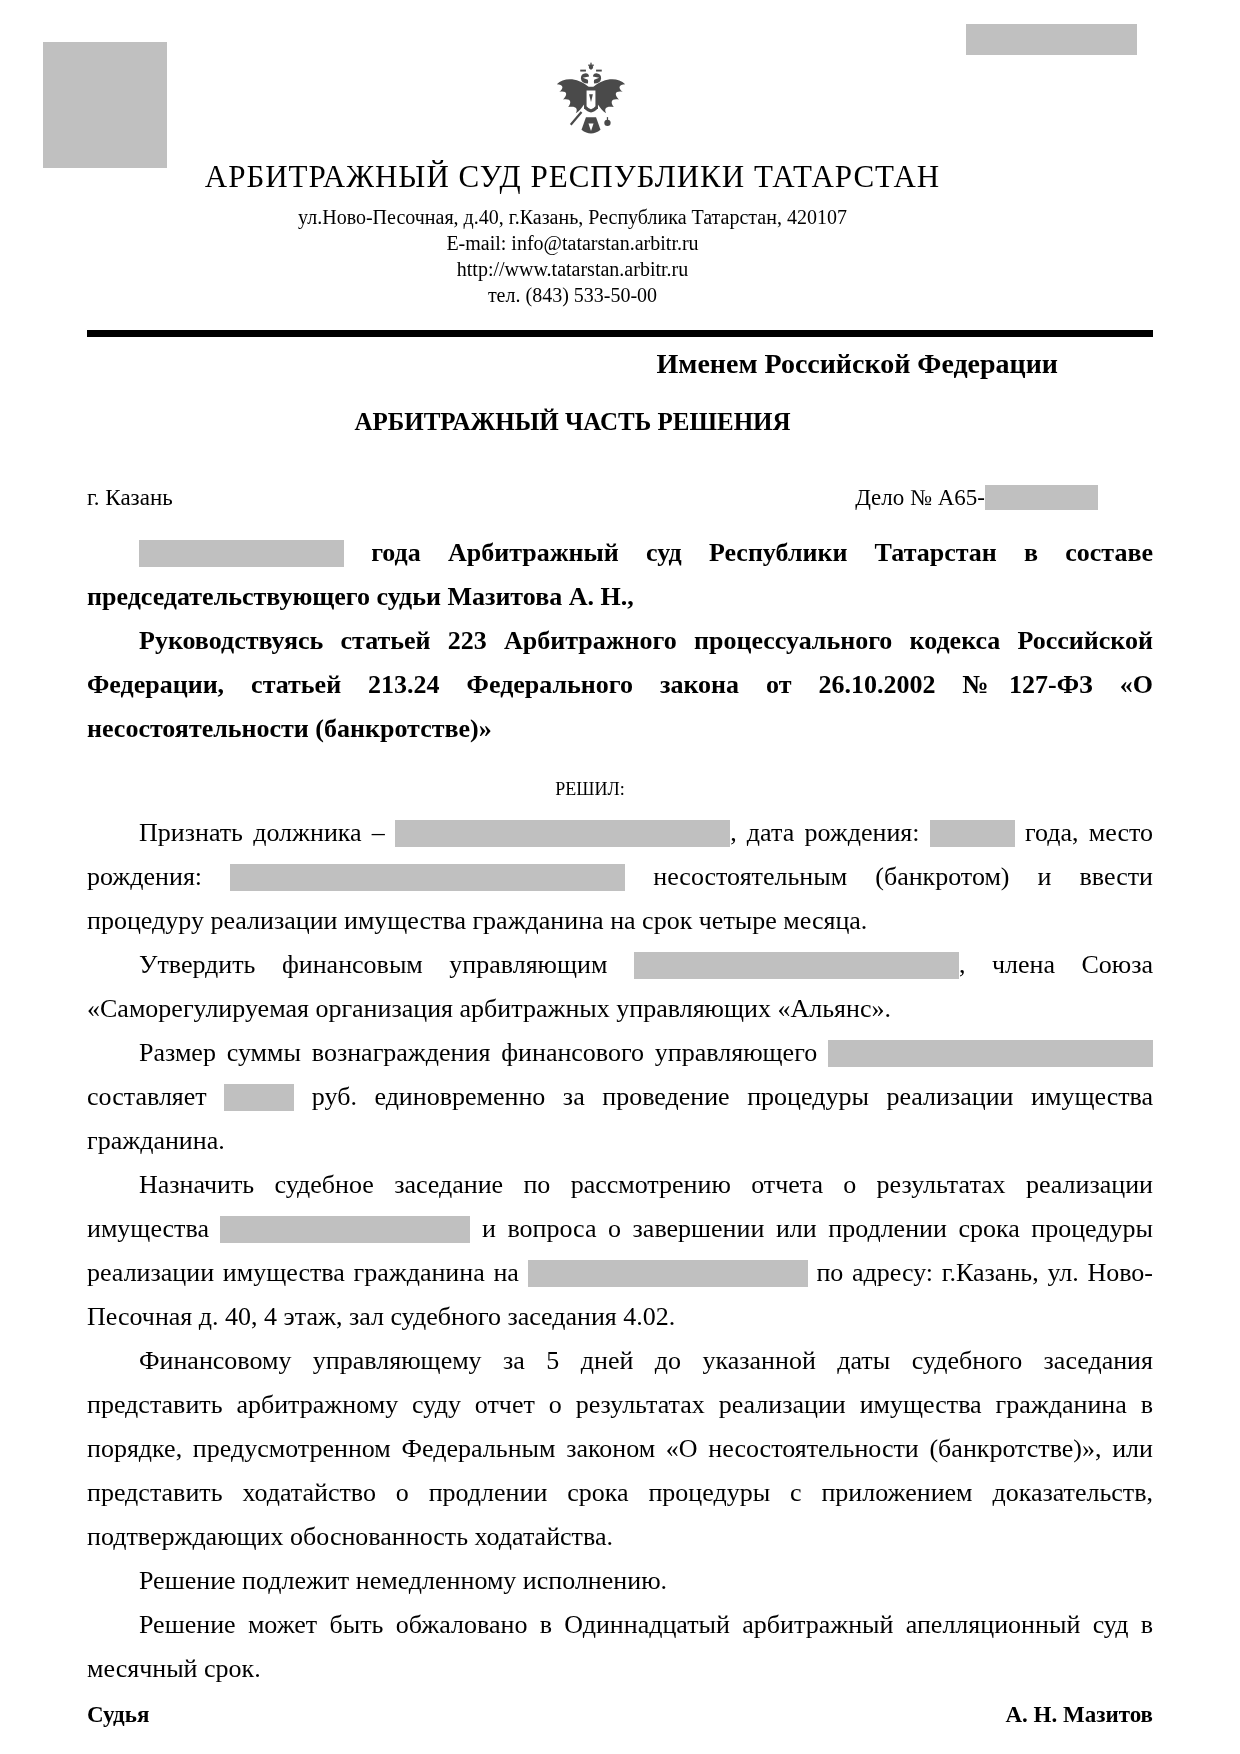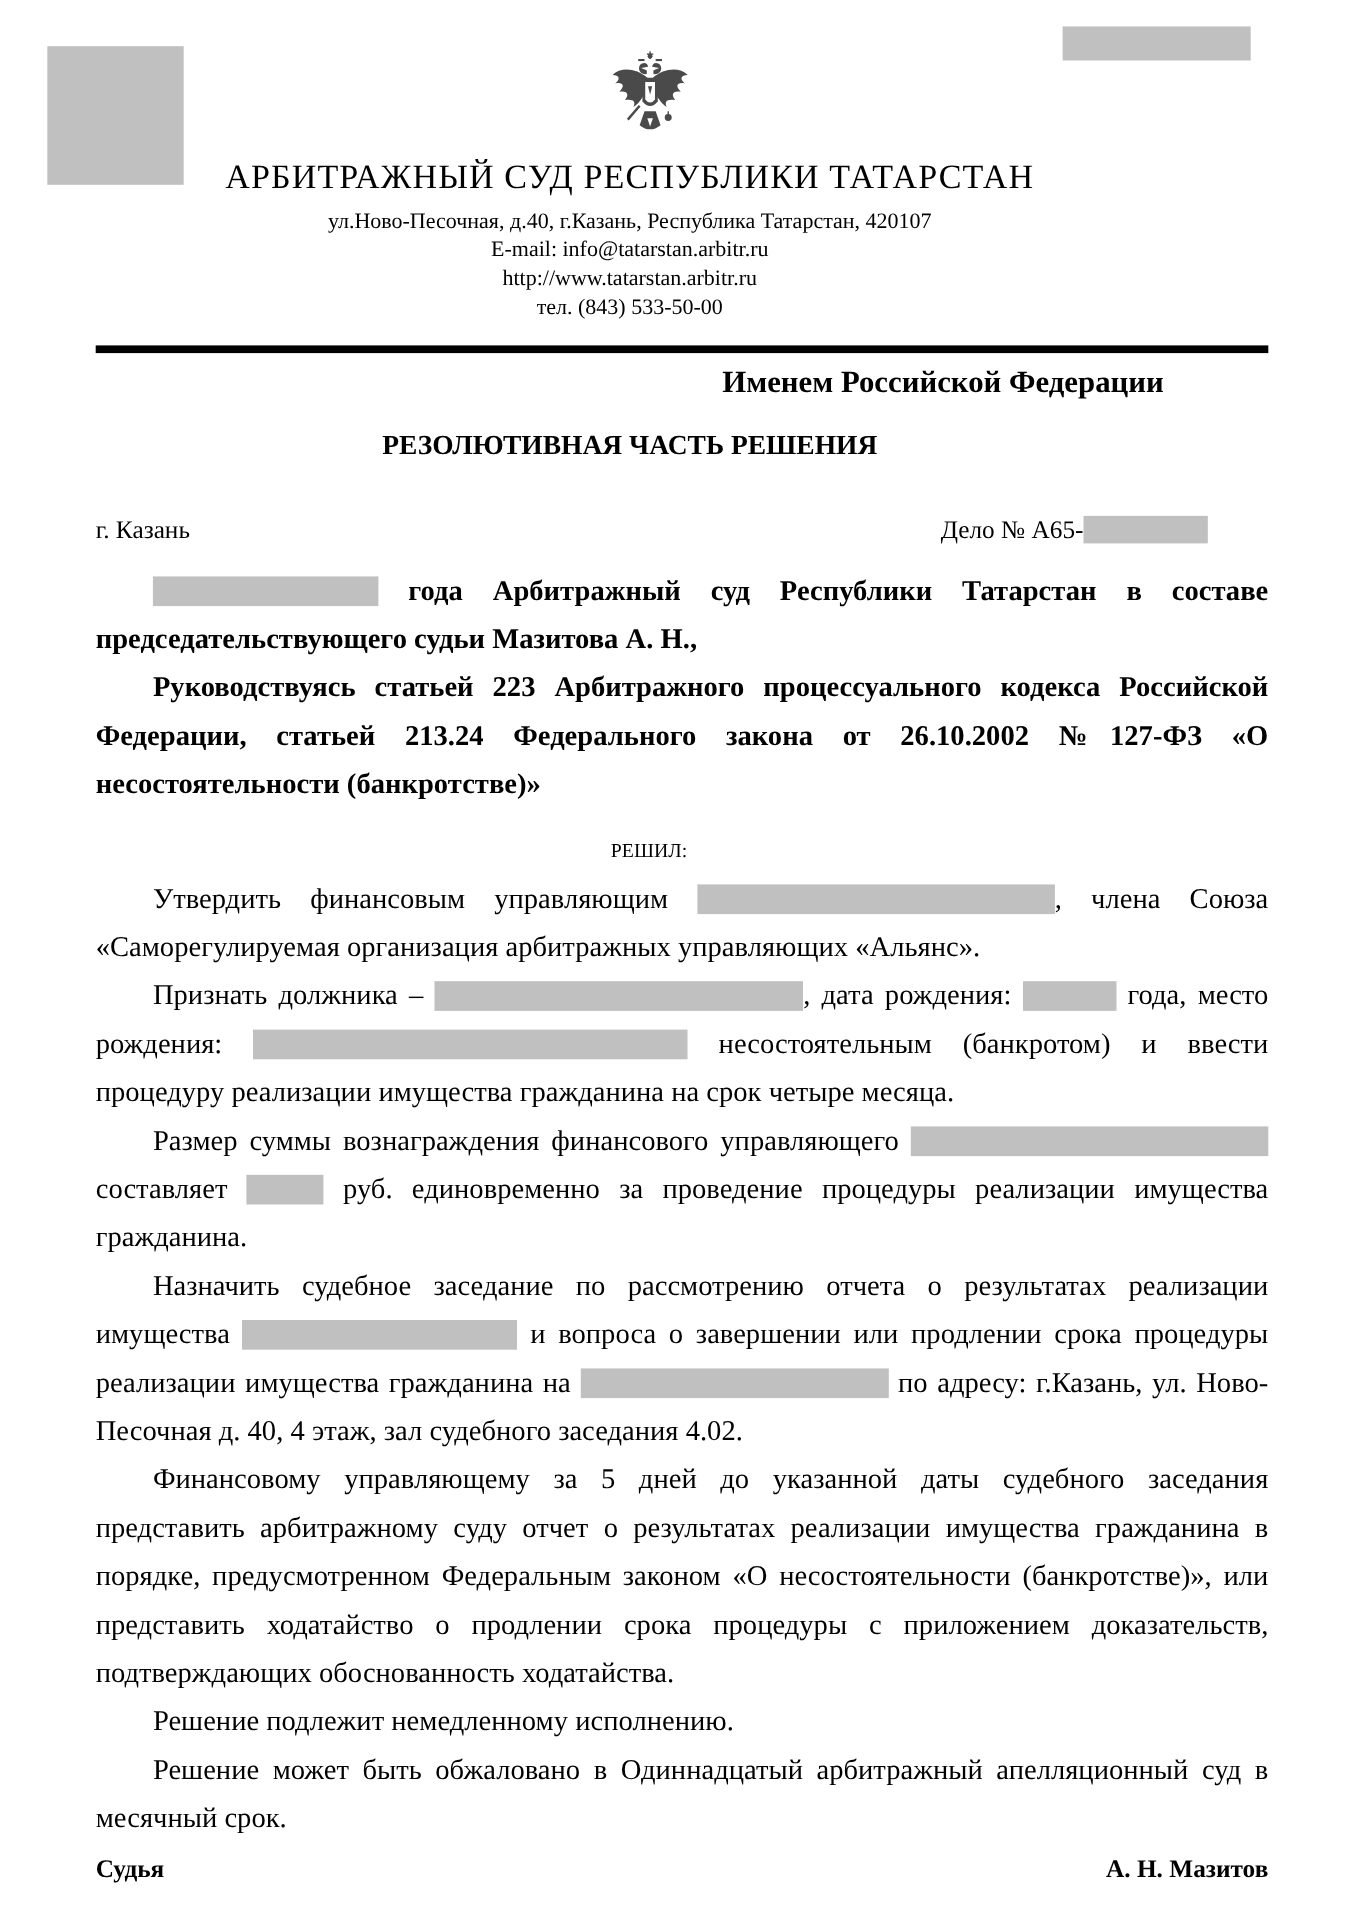--- a/index.html
+++ b/index.html
@@ -4,21 +4,21 @@
 <style>
   html,body { margin:0; padding:0; background:#e8e8e8; }
   .page {
     position:relative;
     width:1240px; height:1754px;
     margin:0 auto;
     background:#ffffff;
     color:#000;
     font-family:"Liberation Serif", serif;
     box-sizing:border-box;
-    padding:0 87px;
+    padding:16px 87px;
     overflow:hidden;
   }
   .abs-redact { position:absolute; background:#c0c0c0; }
   .redact { display:inline-block; background:#c0c0c0; height:27px; vertical-align:-6px; }
 
   .header-center { text-align:center; margin-right:95px; }
   .emblem-wrap { margin-top:42px; height:100px; position:relative; left:18px; }
   .court-name { font-size:31px; line-height:38px; letter-spacing:1px; white-space:nowrap; }
   .addr-block { margin-top:8px; font-size:20px; line-height:26px; }
 
@@ -85,38 +85,38 @@
       <div>ул.Ново-Песочная, д.40, г.Казань, Республика Татарстан, 420107</div>
       <div>E-mail: info@tatarstan.arbitr.ru</div>
       <div>http://www.tatarstan.arbitr.ru</div>
       <div>тел. (843) 533-50-00</div>
     </div>
   </div>
 
   <div class="rule"></div>
 
   <div class="h-imenem">Именем Российской Федерации</div>
-  <div class="h-doctype">РЕЗОЛЮТИВНАЯ ЧАСТЬ РЕШЕНИЯ</div>
+  <div class="h-doctype">АРБИТРАЖНЫЙ ЧАСТЬ РЕШЕНИЯ</div>
 
   <div class="case-line">
     <span>г. Казань</span>
     <span class="case-right"><span>Дело №  А65-</span><span class="redact case-redact"></span></span>
   </div>
 
   <div class="body-text">
 
     <p class="para bold"><span class="redact" style="width:205px;"></span><span> года Арбитражный суд Республики Татарстан в составе председательствующего судьи Мазитова А. Н.,</span></p>
 
     <p class="para bold">Руководствуясь статьей 223 Арбитражного процессуального кодекса Российской Федерации, статьей 213.24 Федерального закона от 26.10.2002 №127-ФЗ «О несостоятельности (банкротстве)»</p>
 
     <p class="resolved">РЕШИЛ:</p>
 
+    <p class="para"><span>Признать должника – </span><span class="redact" style="width:335px;"></span><span>, дата рождения: </span><span class="redact" style="width:85px;"></span><span> года, место рождения: </span><span class="redact" style="width:395px;"></span><span> несостоятельным (банкротом) и ввести процедуру реализации имущества гражданина на срок четыре месяца.</span></p>
+
     <p class="para"><span>Утвердить финансовым управляющим </span><span class="redact" style="width:325px;"></span><span>, члена Союза «Саморегулируемая организация арбитражных управляющих «Альянс».</span></p>
-
-    <p class="para"><span>Признать должника – </span><span class="redact" style="width:335px;"></span><span>, дата рождения: </span><span class="redact" style="width:85px;"></span><span> года, место рождения: </span><span class="redact" style="width:395px;"></span><span> несостоятельным (банкротом) и ввести процедуру реализации имущества гражданина на срок четыре месяца.</span></p>
 
     <p class="para"><span>Размер суммы вознаграждения финансового управляющего </span><span class="redact" style="width:325px;"></span><span> составляет </span><span class="redact" style="width:70px;"></span><span> руб. единовременно за проведение процедуры реализации имущества гражданина.</span></p>
 
     <p class="para"><span>Назначить судебное заседание по рассмотрению отчета о результатах реализации имущества </span><span class="redact" style="width:250px;"></span><span> и вопроса о завершении или продлении срока процедуры реализации имущества гражданина на </span><span class="redact" style="width:280px;"></span><span> по адресу: г.Казань, ул. Ново-Песочная д. 40, 4 этаж, зал судебного заседания 4.02.</span></p>
 
     <p class="para">Финансовому управляющему за 5 дней до указанной даты судебного заседания представить арбитражному суду отчет о результатах реализации имущества гражданина в порядке, предусмотренном Федеральным законом «О несостоятельности (банкротстве)», или представить ходатайство о продлении срока процедуры с приложением доказательств, подтверждающих обоснованность ходатайства.</p>
 
     <p class="para">Решение подлежит немедленному исполнению.</p>
 
     <p class="para">Решение может быть обжаловано в Одиннадцатый арбитражный апелляционный суд в месячный срок.</p>

